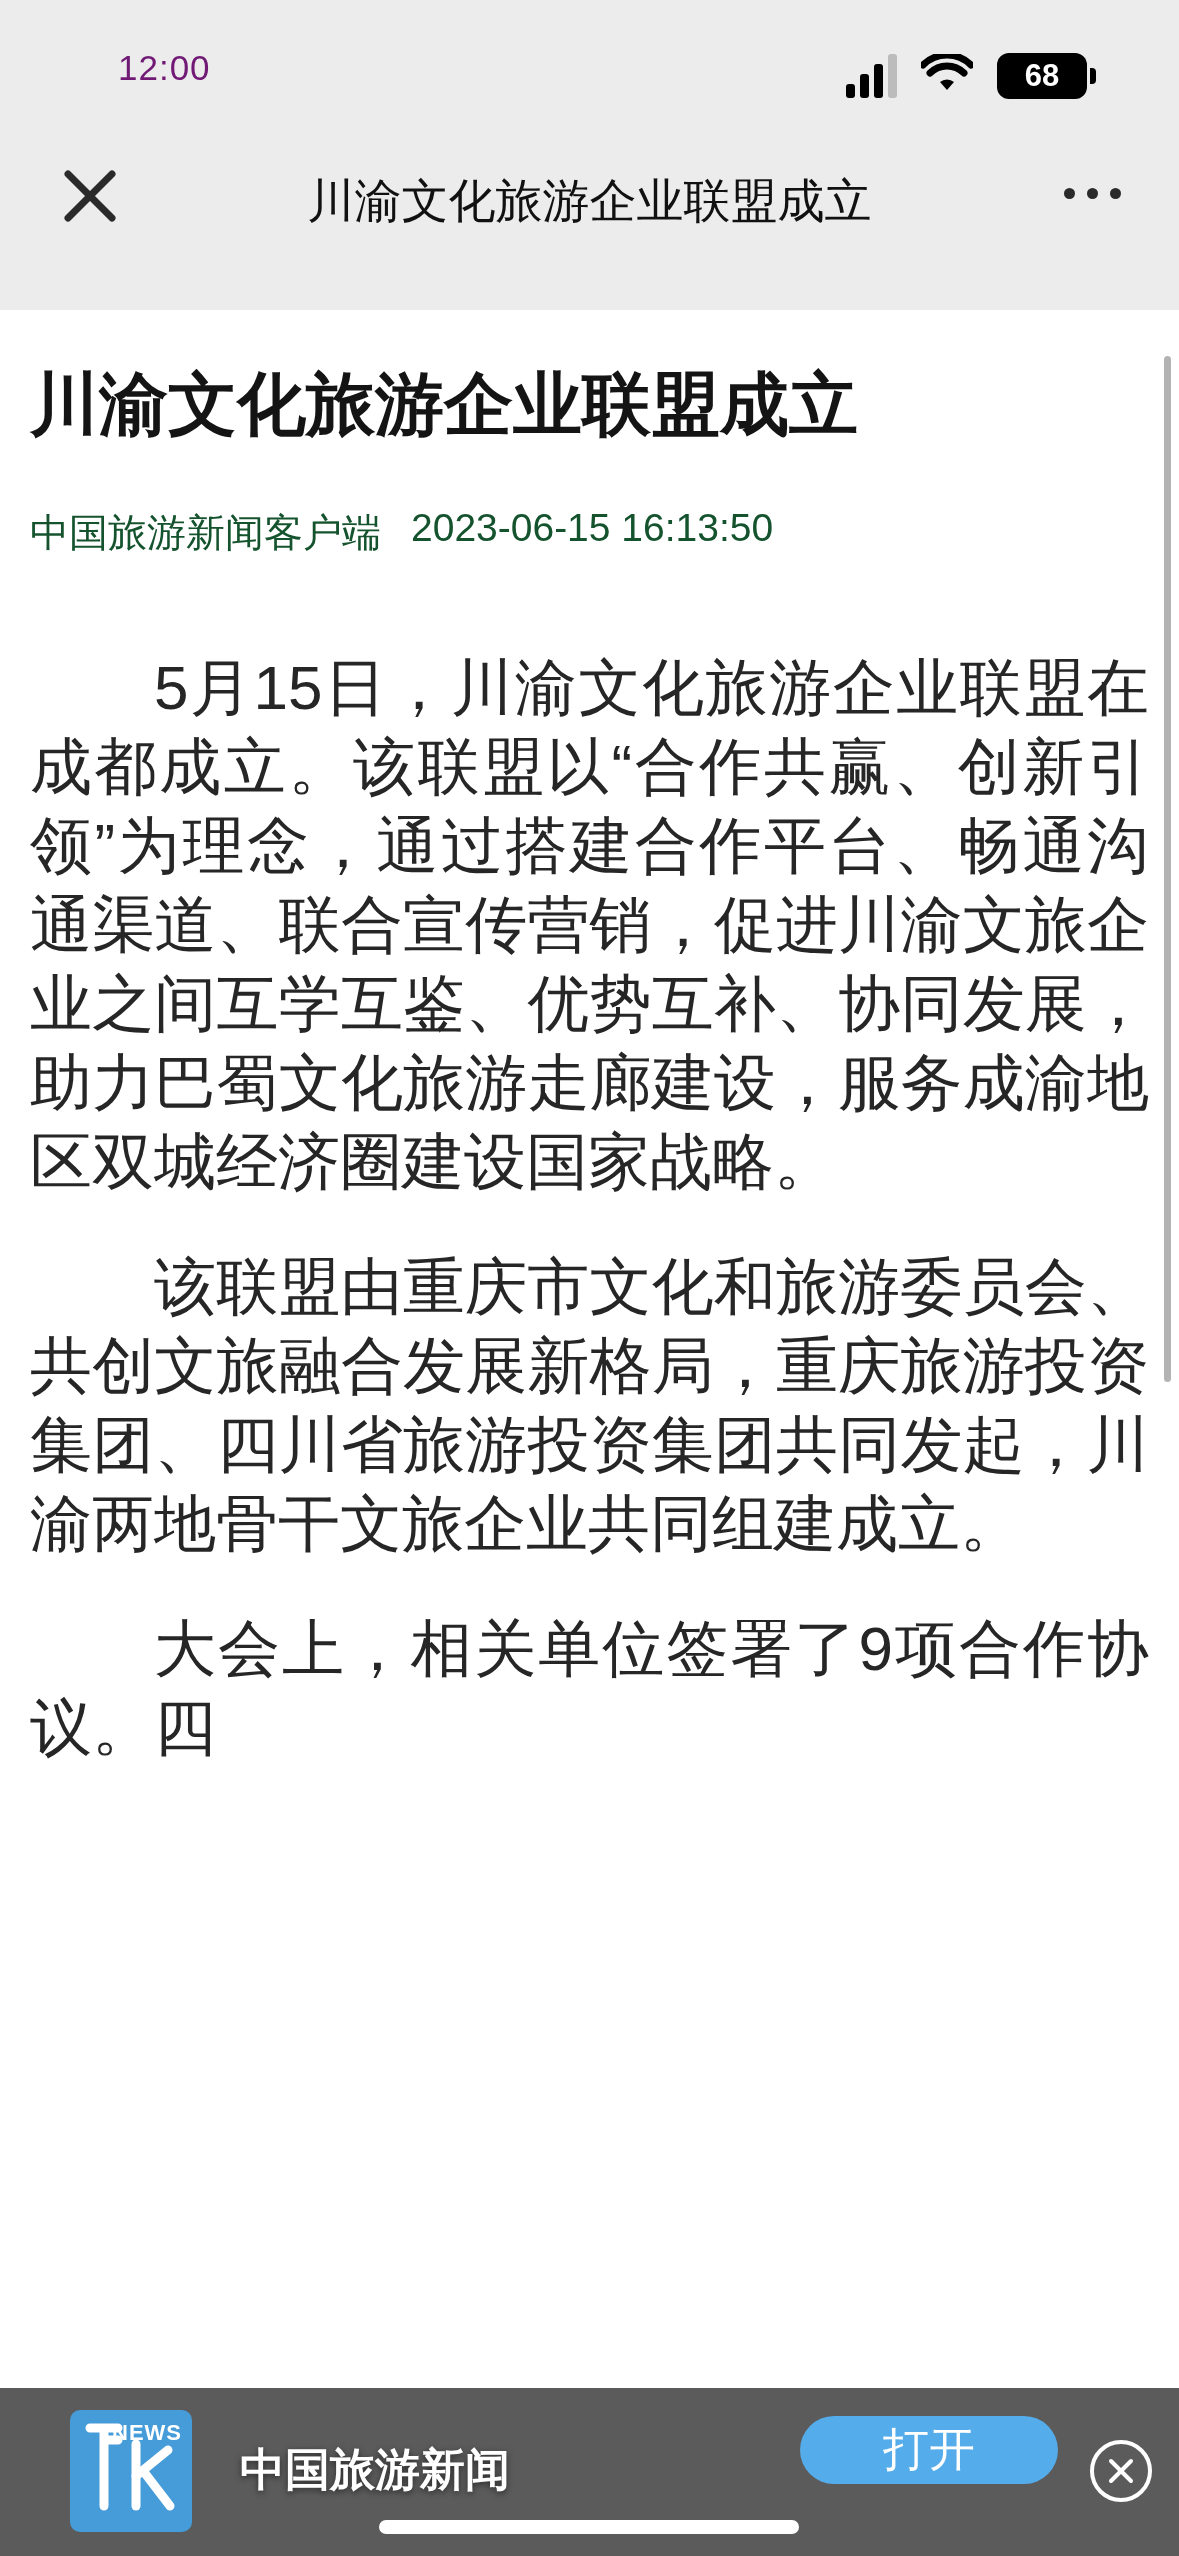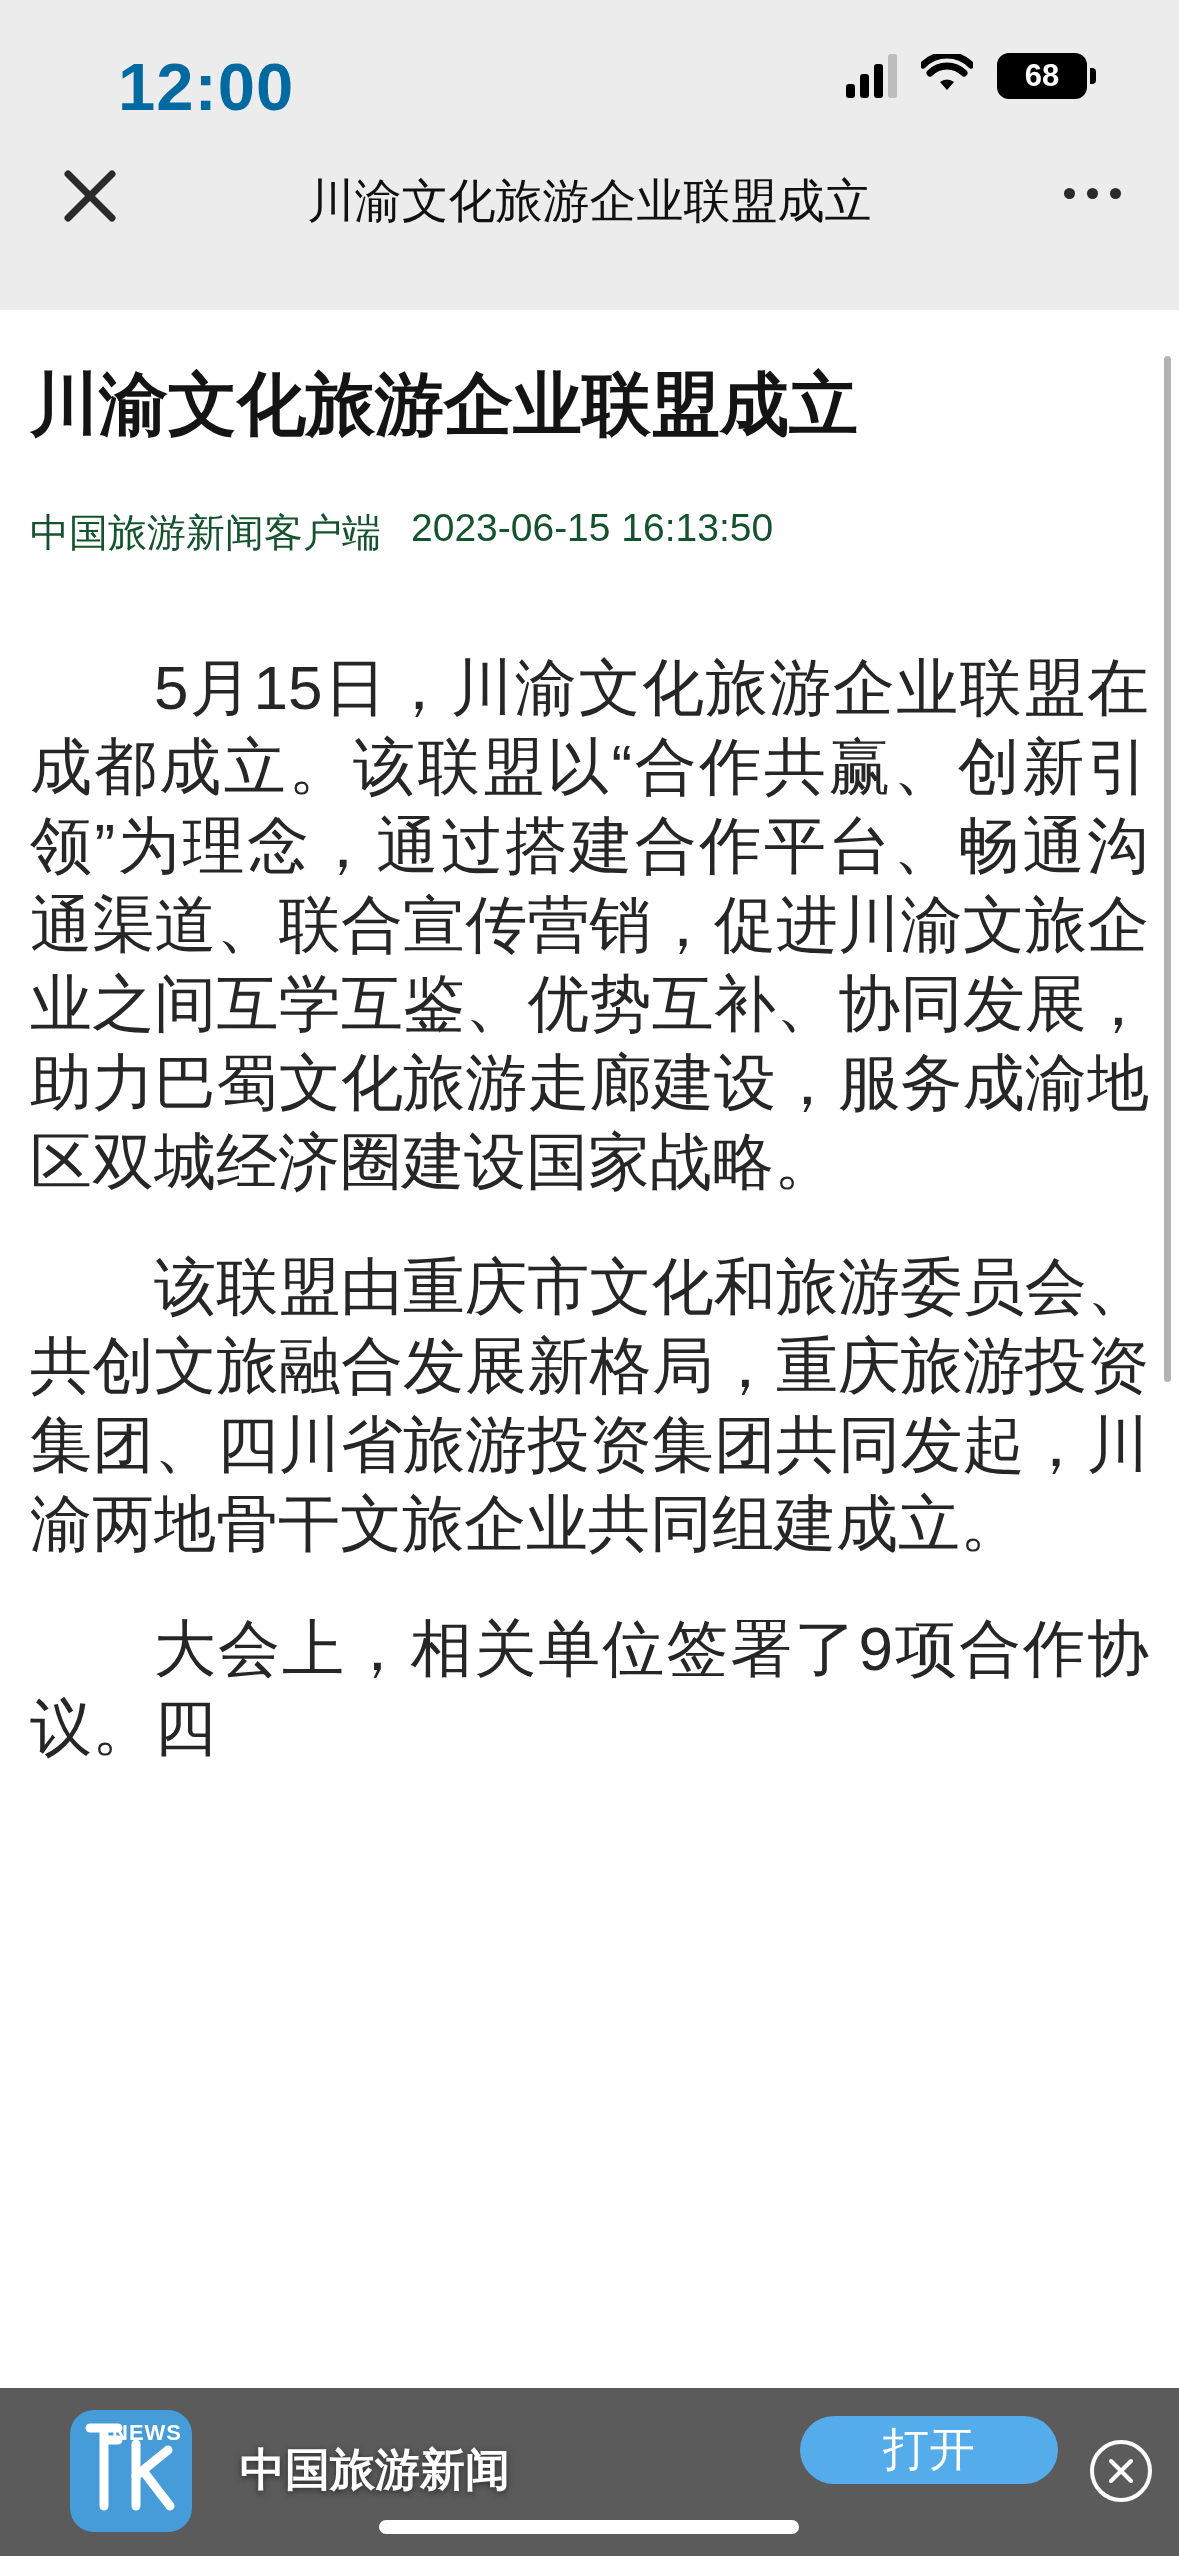--- a/index.html
+++ b/index.html
@@ -2,21 +2,21 @@
 <html><head>
 <meta charset="utf-8">
 <style>
   * { margin:0; padding:0; box-sizing:border-box; }
   html,body { width:1179px; background:#fff; font-family:"Liberation Sans", sans-serif; }
   .phone { position:relative; width:1179px; height:2556px; background:#ffffff; overflow:hidden; }
 
   
   .header { position:absolute; top:0; left:0; width:100%; height:310px; background:#ECECEC; z-index:5; }
   .status-row { position:absolute; top:40px; left:0; width:100%; height:70px; }
-  .time { position:absolute; left:118px; top:8px; width:150px; font-size:67px; font-weight:700; color:#0369a1; letter-spacing:1px; }
+  .time { position:absolute; left:118px; top:8px; width:150px; font-size:35px; font-weight:400; color:#701a75; letter-spacing:1px; }
   .sb-icons { position:absolute; right:92px; top:8px; display:flex; align-items:center; gap:24px; height:56px; }
   .signal { display:flex; align-items:flex-end; gap:5px; height:44px; }
   .signal i { display:block; width:9px; border-radius:3px; background:#000; }
   .signal i:nth-child(1){height:14px;} .signal i:nth-child(2){height:24px;}
   .signal i:nth-child(3){height:34px;} .signal i:nth-child(4){height:44px; background:#BCBCBC;}
   .battery { position:relative; width:90px; height:46px; background:#000; border-radius:12px;
              color:#fff; font-size:31px; font-weight:700; display:flex; align-items:center; justify-content:center;text-align:right; }
   .battery::after { content:""; position:absolute; right:-9px; top:15px; width:6px; height:16px; background:#000; border-radius:0 4px 4px 0; }
 
   .nav-row { position:absolute; top:130px; left:0; width:100%; height:180px; }
@@ -31,21 +31,21 @@
   .article-title { margin-top:52px; font-size:69px; font-weight:700; color:#141414; line-height:1.25; }
   .meta { margin-top:58px; font-size:39px; color:#14532d; display:flex; gap:30px; white-space:nowrap; }
   .body-text { margin-top:88px; }
   .para { font-size:62px; line-height:79px; color:#262626; text-align:justify; text-indent:2em; margin-bottom:46px; }
 
   
   .scrollbar { position:absolute; right:8px; top:356px; width:7px; height:1026px; background:#B3B3B3; border-radius:4px; z-index:6; }
 
   
   .banner { position:absolute; left:0; bottom:0; width:100%; height:168px; background:rgba(62,62,62,0.85); z-index:10; }
-  .app-icon { position:absolute; left:70px; top:22px; width:122px; height:122px; border-radius:24px; background:#459CD9; overflow:hidden; }
+  .app-icon { position:absolute; left:70px; top:22px; width:122px; height:122px; border-radius:10px; background:#459CD9; overflow:hidden; }
   .app-icon svg { position:absolute; left:0; top:0; }
   .app-icon .news { position:absolute; right:10px; top:10px; font-size:22px; font-weight:700; color:#fff; letter-spacing:1px; }
   .app-name { position:absolute; left:240px; top:52px; font-size:45px; font-weight:700; color:#fff;
               text-shadow:0 2px 6px rgba(0,0,0,0.55); }
   .open-btn { position:absolute; left:800px; top:28px; width:258px; height:68px; border:none; border-radius:43px;
               background:#55ACEA; color:#fff; font-size:46px; font-family:"Liberation Sans", sans-serif; cursor:pointer; }
   .banner-close { position:absolute; left:1090px; top:52px; width:62px; height:62px; border:4px solid #fff;
                   border-radius:50%; cursor:pointer; }
   .home-indicator { position:absolute; left:379px; bottom:22px; width:420px; height:14px; border-radius:8px; background:#fff; }
 </style>

